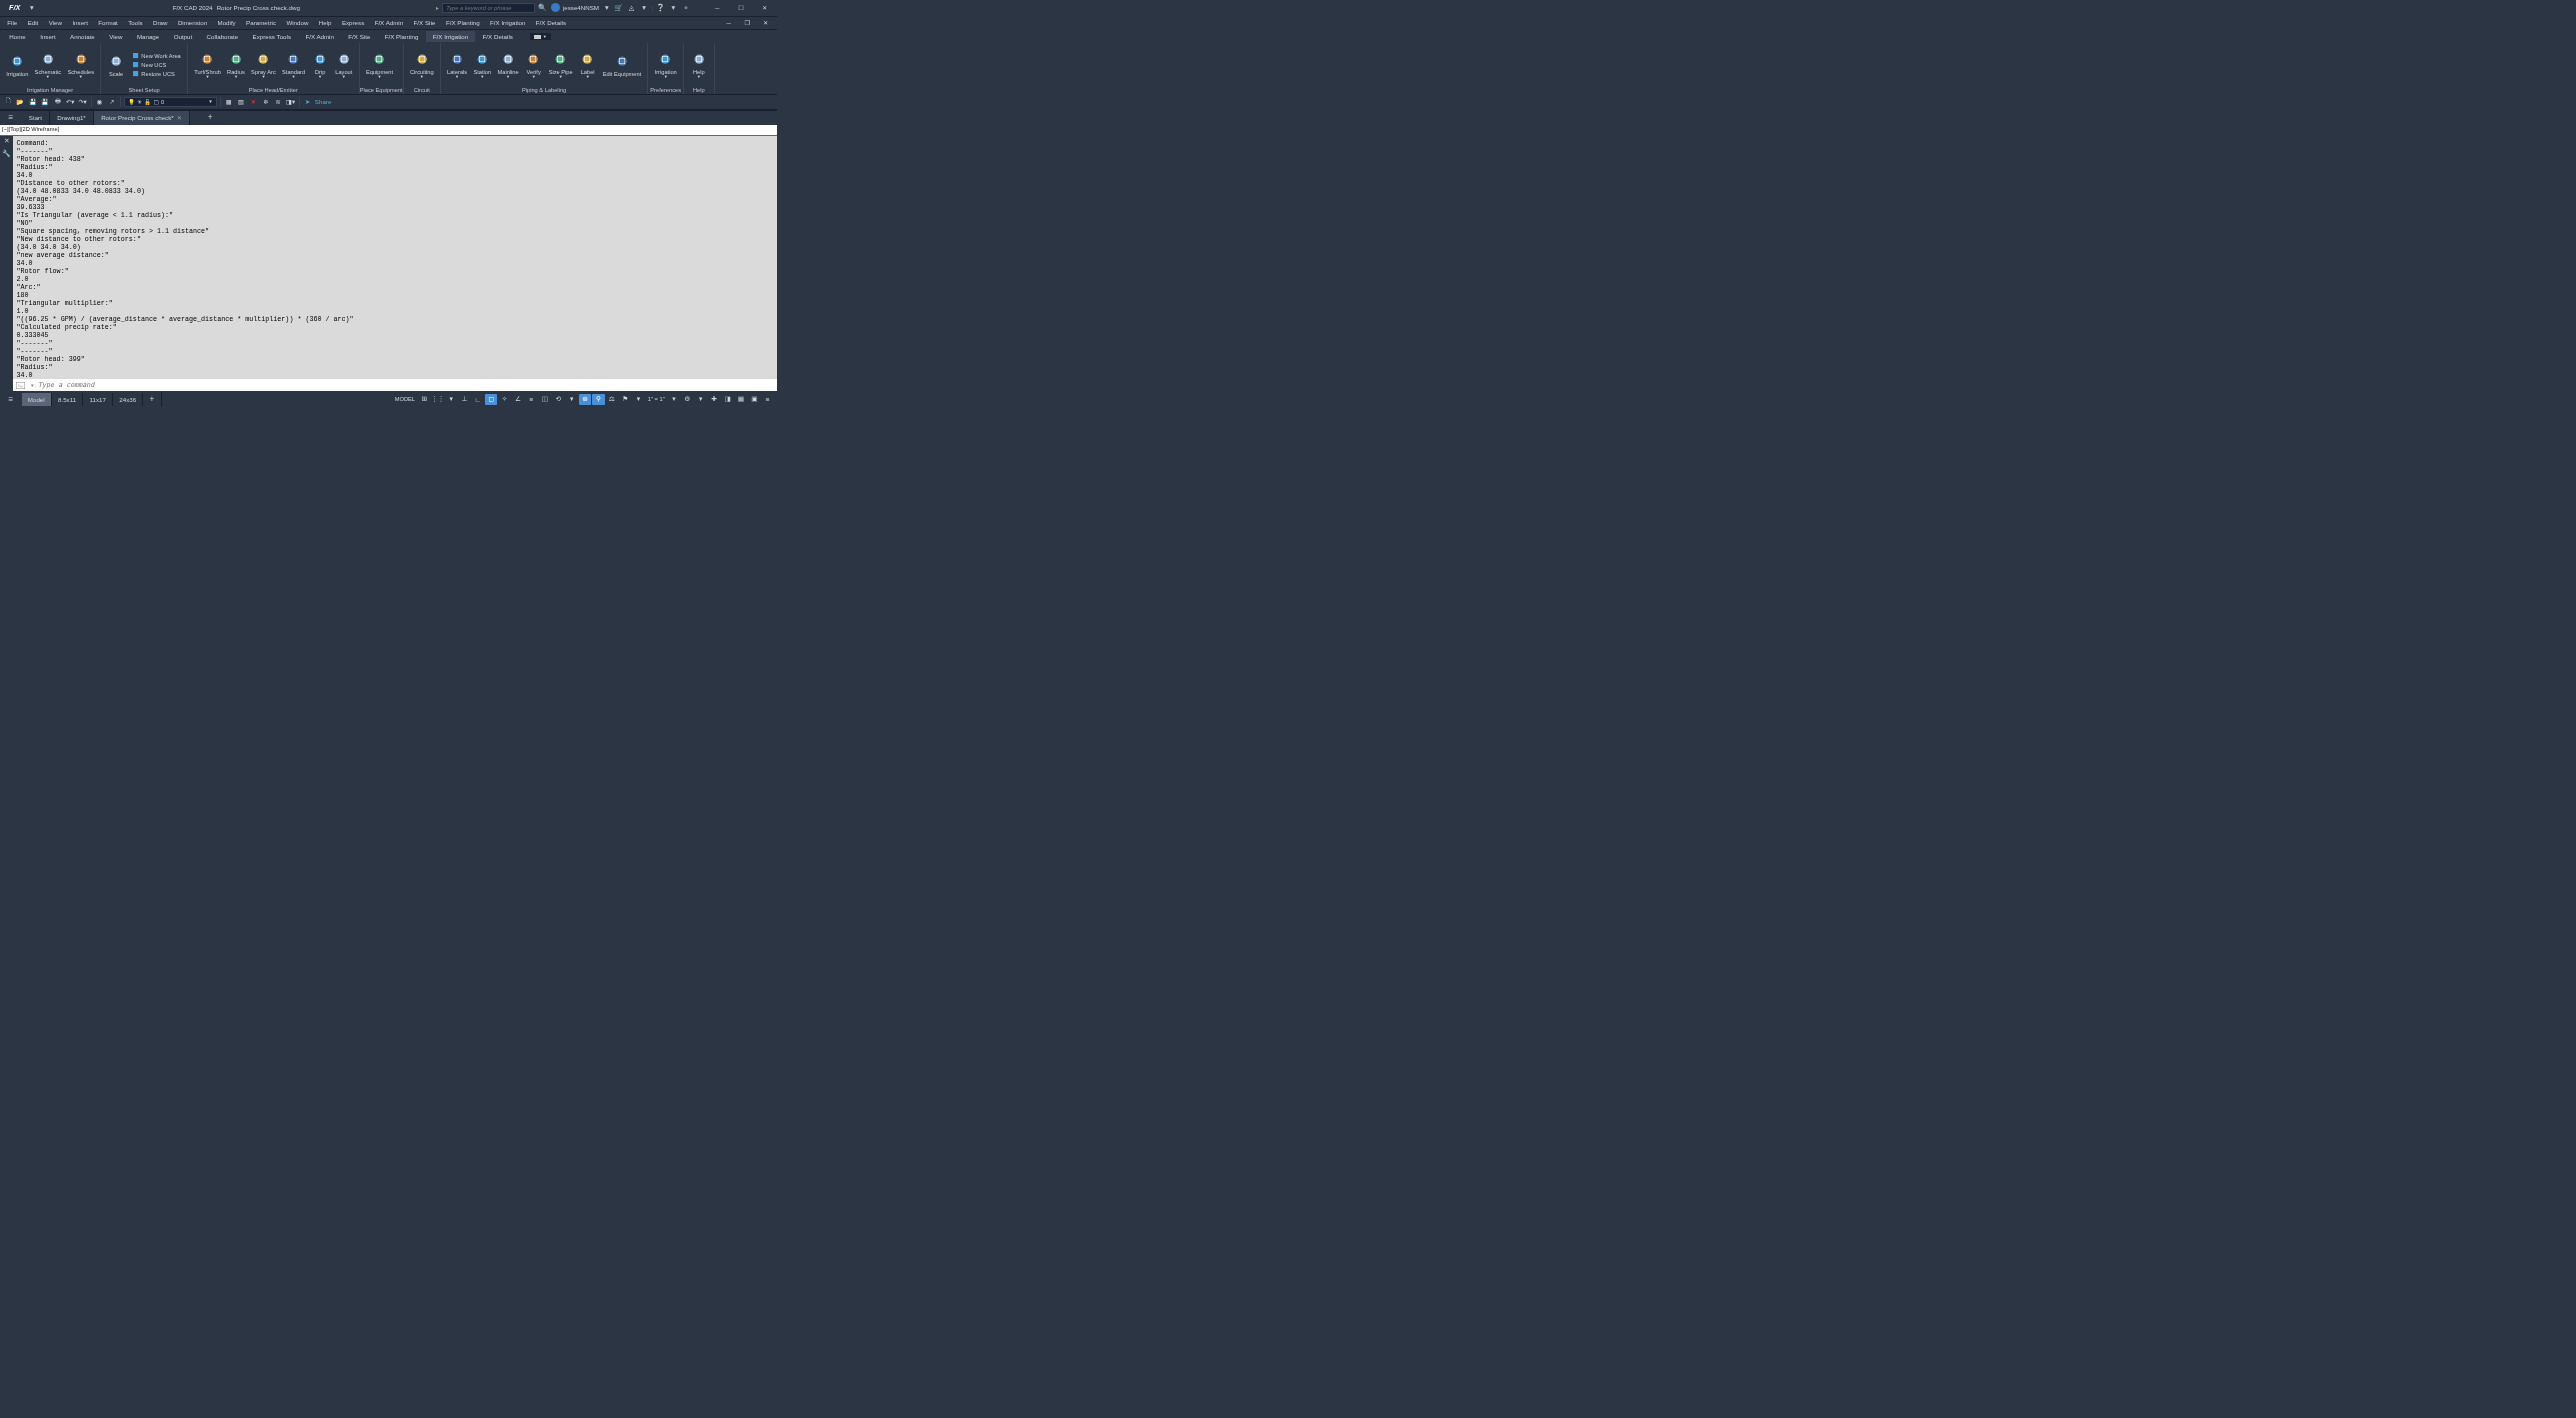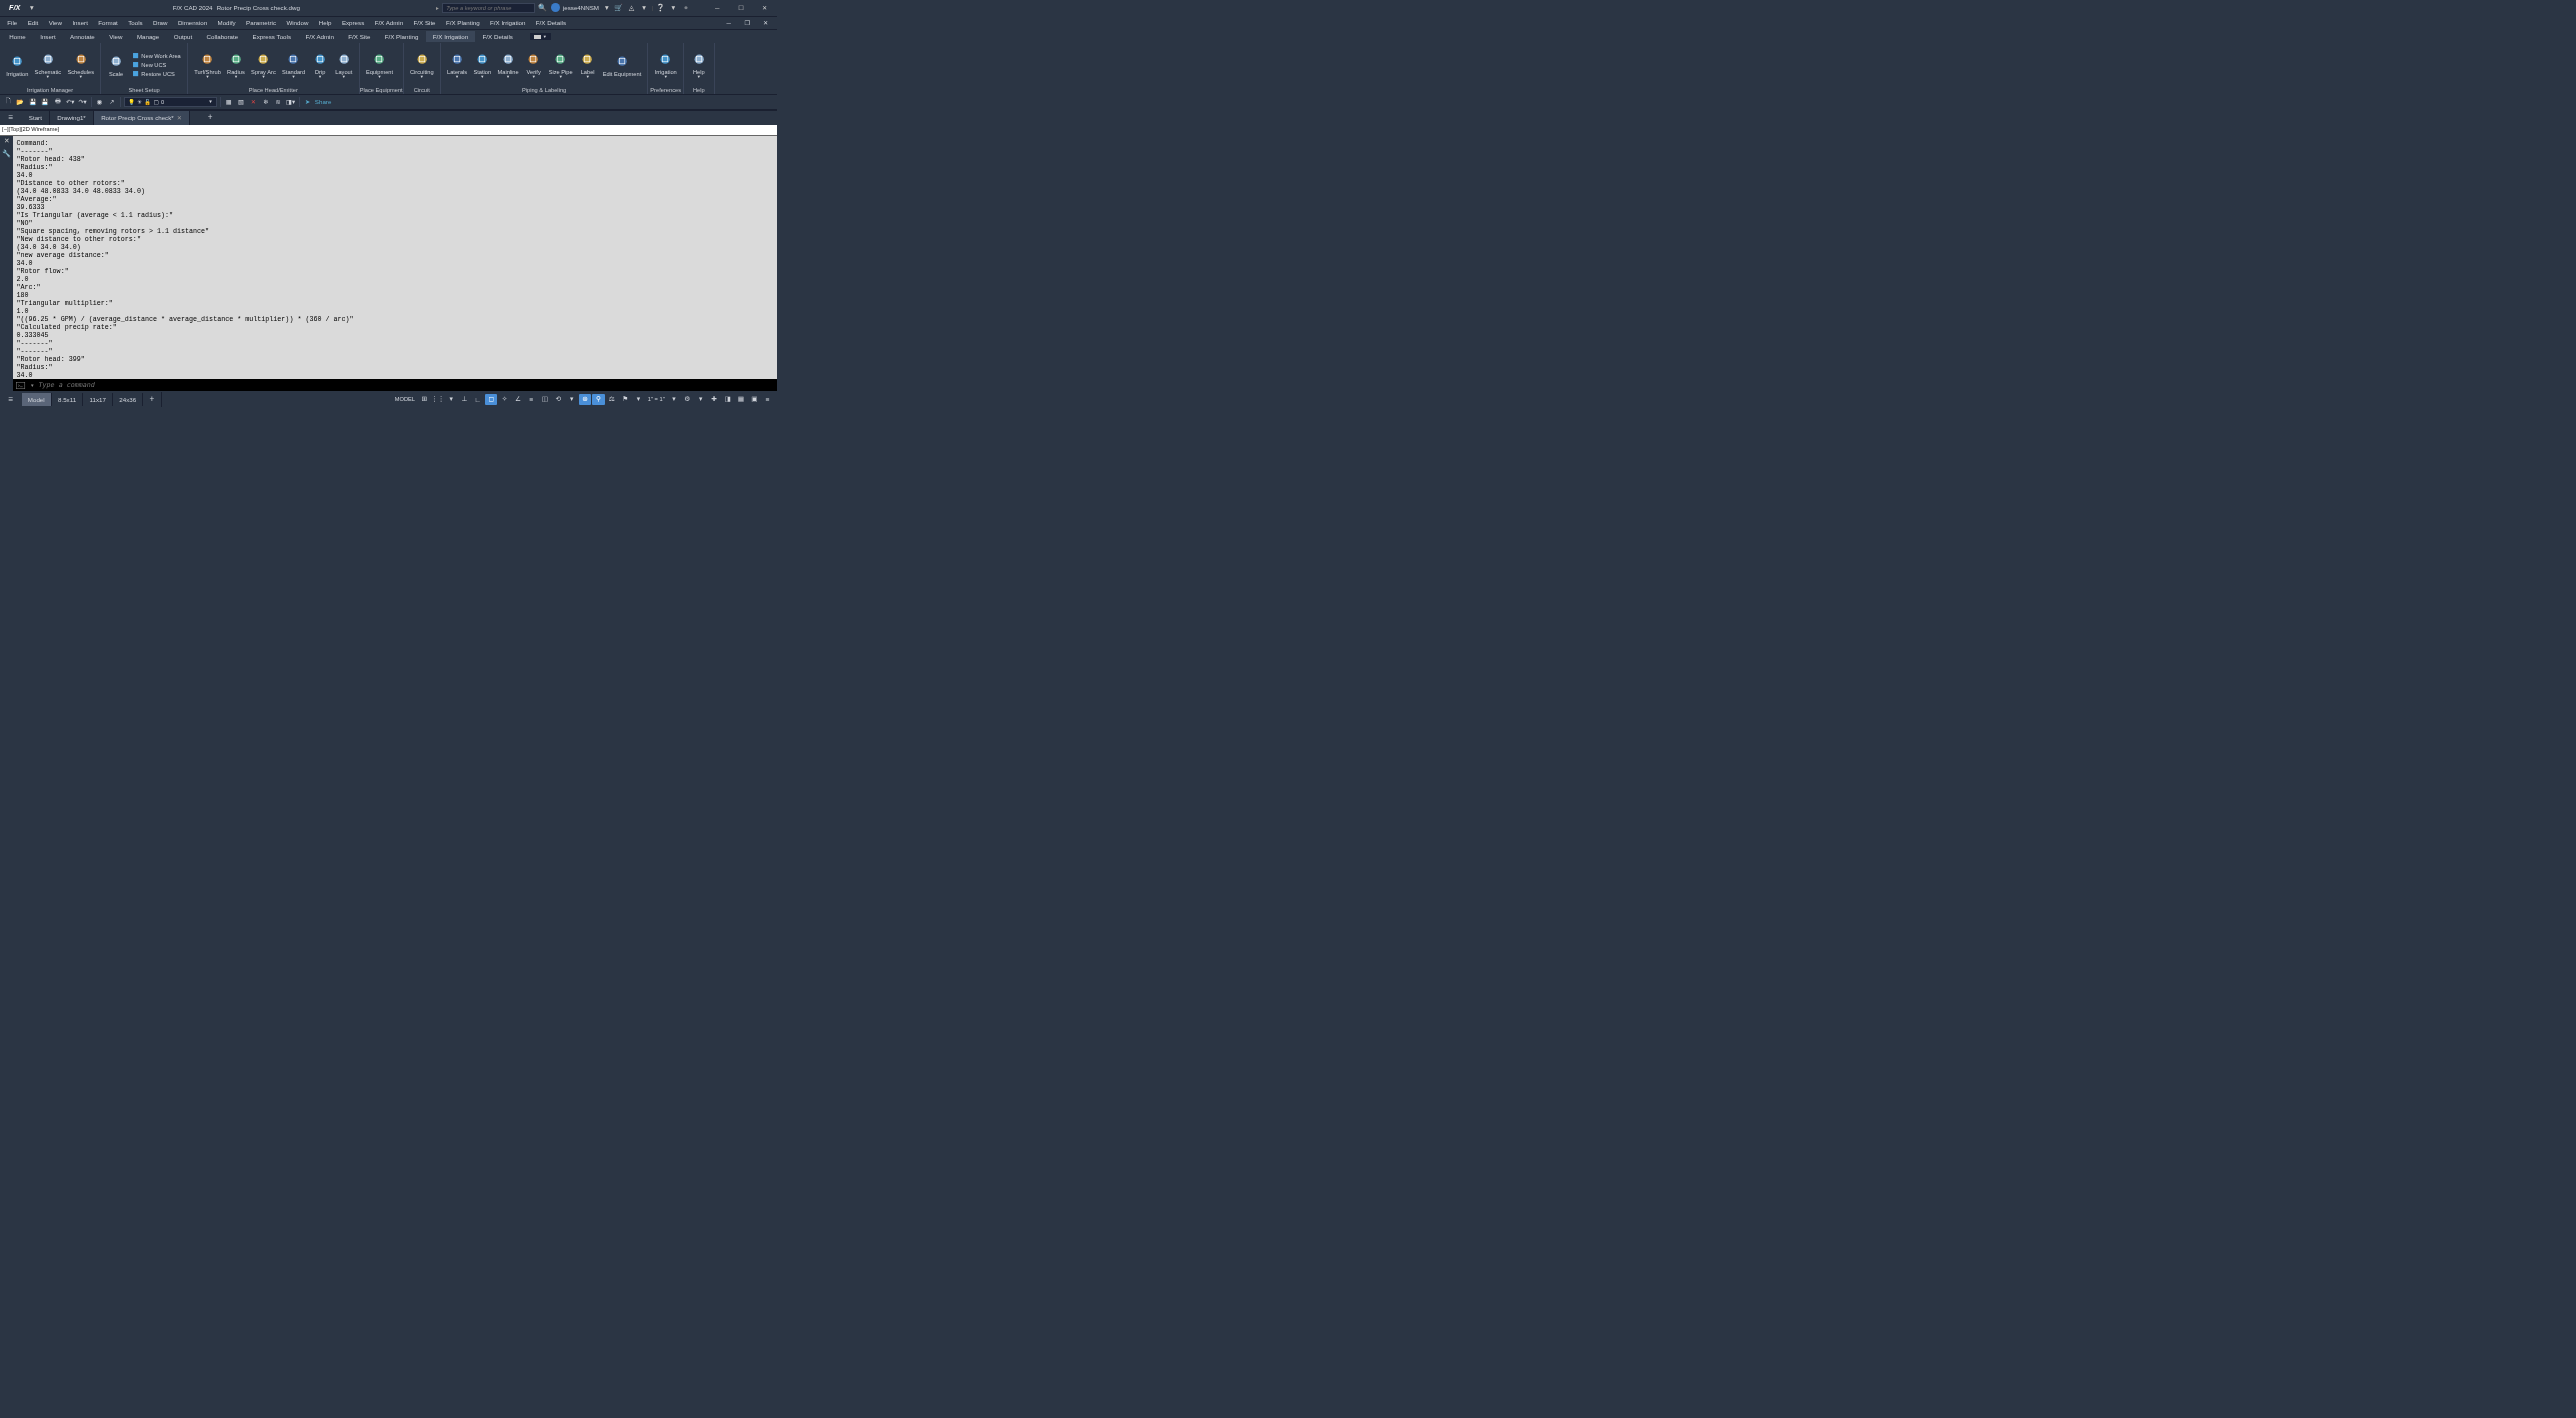--- a/index.html
+++ b/index.html
@@ -48,21 +48,21 @@
 .doctab { padding: 3.1px 7.2px; font-size: 6.2px; cursor: pointer; border-right: 0.5px solid #1a2030; }
 .doctab.active { background: #3a4658; }
 .doctab-close { margin-left: 3.1px; color: #999; }
 
 .viewheader { height: 11.3px; background: #fff; color: #222; padding: 1px 2.1px; font-size: 5.7px; border-bottom: 0.5px solid #666; }
 
 .textwin { position: relative; height: 255px; display: flex; }
 .textwin-controls { width: 13.4px; background: #2b3544; display: flex; flex-direction: column; align-items: center; padding-top: 1px; gap: 3.1px; }
 .textwin-body { flex: 1; background: #dadada; display: flex; flex-direction: column; }
 .textwin-hist { flex: 1; overflow-y: scroll; padding: 2.1px 3.1px; font-family: Liberation Mono, monospace; font-size: 6.7px; color: #000; line-height: 1.2; white-space: pre; }
-.textwin-input { height: 12.4px; background: #000000; display: flex; align-items: center; padding: 0 3.1px; gap: 4.1px; }
+.textwin-input { height: 12.4px; background: #ffffff; display: flex; align-items: center; padding: 0 3.1px; gap: 4.1px; }
 .textwin-input input { flex: 1; background: transparent; border: none; color: #888; font-family: "Consolas", monospace; font-size: 6.7px; font-style: italic; outline: none; }
 .cmd-icon { width: 9.3px; height: 9.3px; }
 
 .bottom { height: 15.5px; background: #2b3544; display: flex; align-items: center; }
 .layouts { display: flex; align-items: center; }
 .layout-tab { padding: 3.1px 6.2px; font-size: 6.2px; cursor: pointer; border-right: 0.5px solid #1a2030; }
 .layout-tab.active { background: #5a6578; }
 .status-right { margin-left: auto; display: flex; align-items: center; gap: 1px; padding-right: 3.1px; }
 .status-icon { width: 12.4px; height: 11.3px; display: flex; align-items: center; justify-content: center; cursor: pointer; font-size: 6.7px; }
 .status-icon.active { background: #4a8fd8; color: #fff; border-radius: 1px; }

